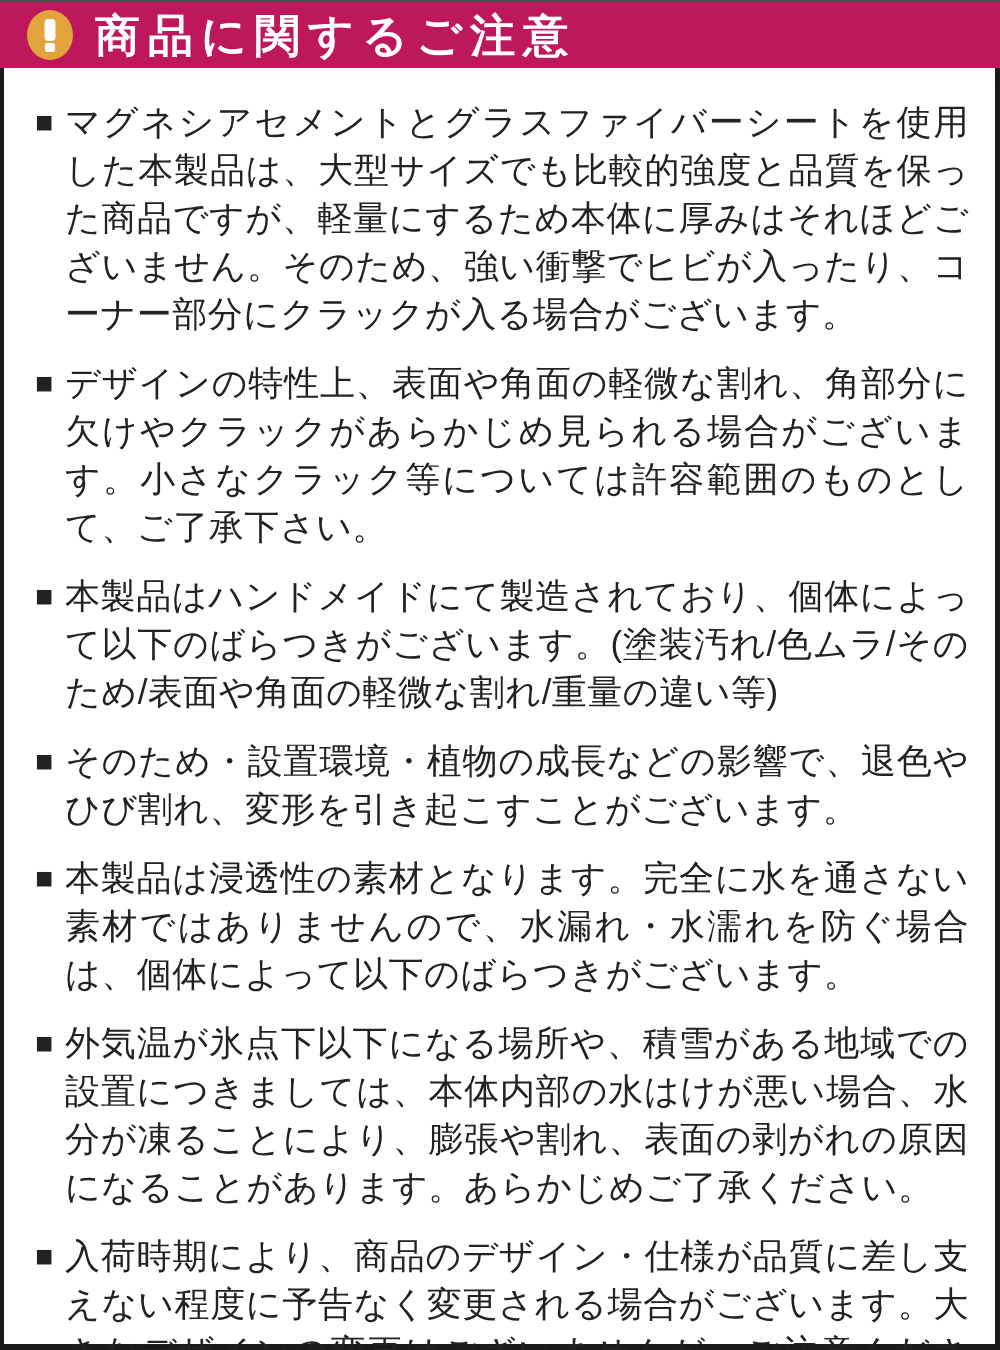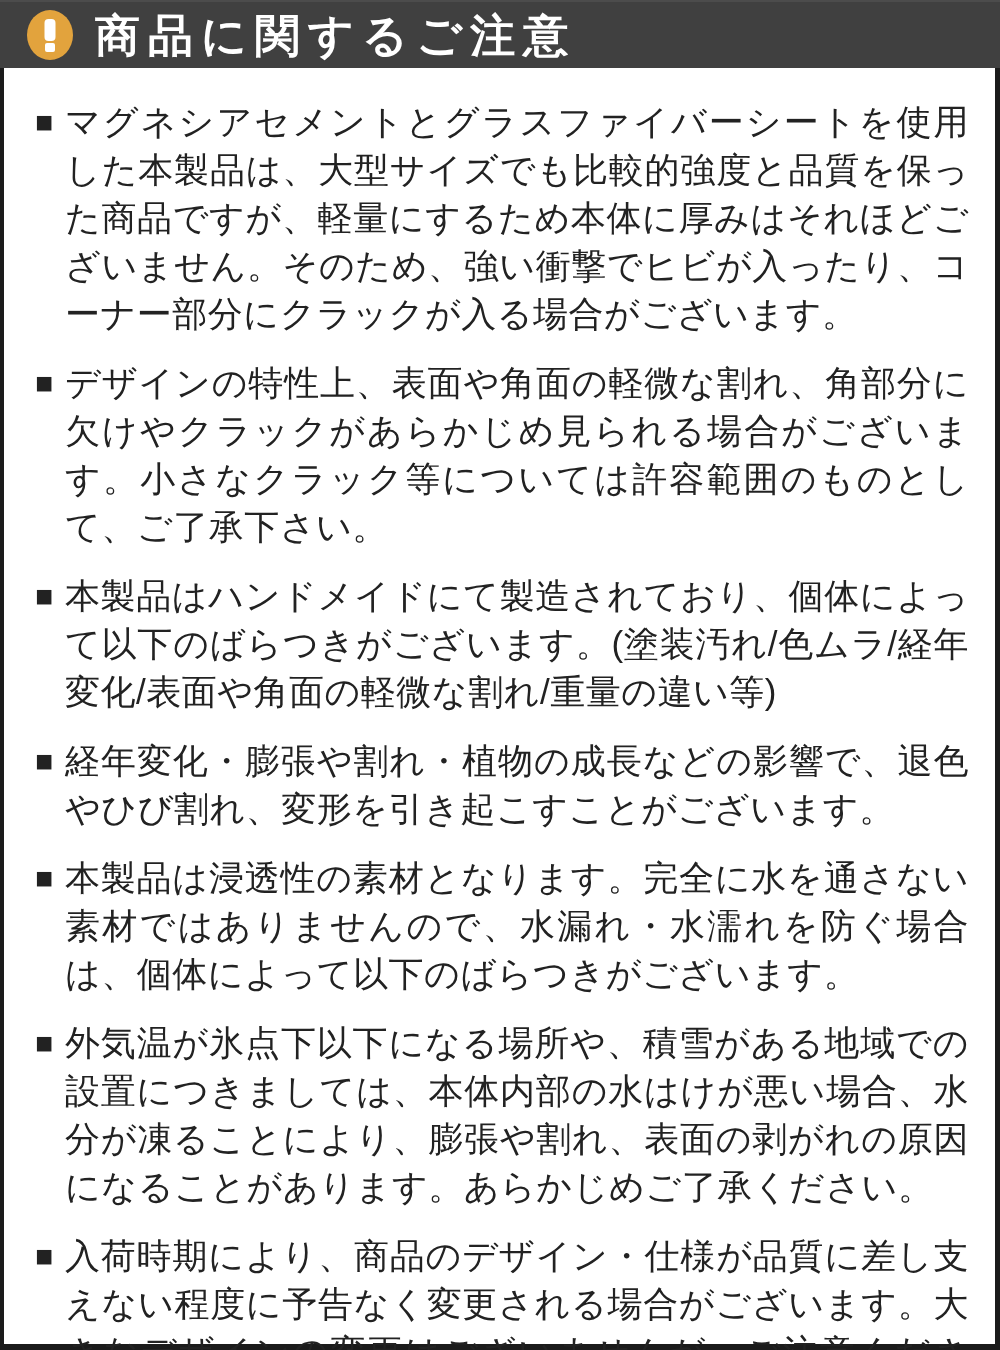--- a/index.html
+++ b/index.html
@@ -13,21 +13,21 @@
     width: 1000px;
     height: 1350px;
     background: #ffffff;
     overflow: hidden;
   }
   
   .header {
     box-sizing: border-box;
     width: 1000px;
     height: 68px;
-    background: #404040;
+    background: #be185d;
     border-top: 2px solid #4c4c4c;
     display: flex;
     align-items: center;
     padding-left: 27px;
   }
   .alert-icon {
     position: relative;
     width: 46px;
     height: 50px;
     background: #e2a33d;
@@ -117,26 +117,26 @@
       <span class="notice-text">マグネシアセメントとグラスファイバーシートを使用した本製品は、大型サイズでも比較的強度と品質を保った商品ですが、軽量にするため本体に厚みはそれほどございません。そのため、強い衝撃でヒビが入ったり、コーナー部分にクラックが入る場合がございます。</span>
     </div>
 
     <div class="notice">
       <span class="bullet">■</span>
       <span class="notice-text">デザインの特性上、表面や角面の軽微な割れ、角部分に欠けやクラックがあらかじめ見られる場合がございます。小さなクラック等については許容範囲のものとして、ご了承下さい。</span>
     </div>
 
     <div class="notice">
       <span class="bullet">■</span>
-      <span class="notice-text">本製品はハンドメイドにて製造されており、個体によって以下のばらつきがございます。(塗装汚れ/色ムラ/経年変化/表面や角面の軽微な割れ/重量の違い等)</span>
+      <span class="notice-text">本製品はハンドメイドにて製造されており、個体によって以下のばらつきがございます。(塗装汚れ/色ムラ/そのため/表面や角面の軽微な割れ/重量の違い等)</span>
     </div>
 
     <div class="notice">
       <span class="bullet">■</span>
-      <span class="notice-text">経年変化・膨張や割れ・植物の成長などの影響で、退色やひび割れ、変形を引き起こすことがございます。</span>
+      <span class="notice-text">そのため・設置環境・植物の成長などの影響で、退色やひび割れ、変形を引き起こすことがございます。</span>
     </div>
 
     <div class="notice">
       <span class="bullet">■</span>
       <span class="notice-text">本製品は浸透性の素材となります。完全に水を通さない素材ではありませんので、水漏れ・水濡れを防ぐ場合は、個体によって以下のばらつきがございます。</span>
     </div>
 
     <div class="notice">
       <span class="bullet">■</span>
       <span class="notice-text">外気温が氷点下以下になる場所や、積雪がある地域での設置につきましては、本体内部の水はけが悪い場合、水分が凍ることにより、膨張や割れ、表面の剥がれの原因になることがあります。あらかじめご了承ください。</span>

